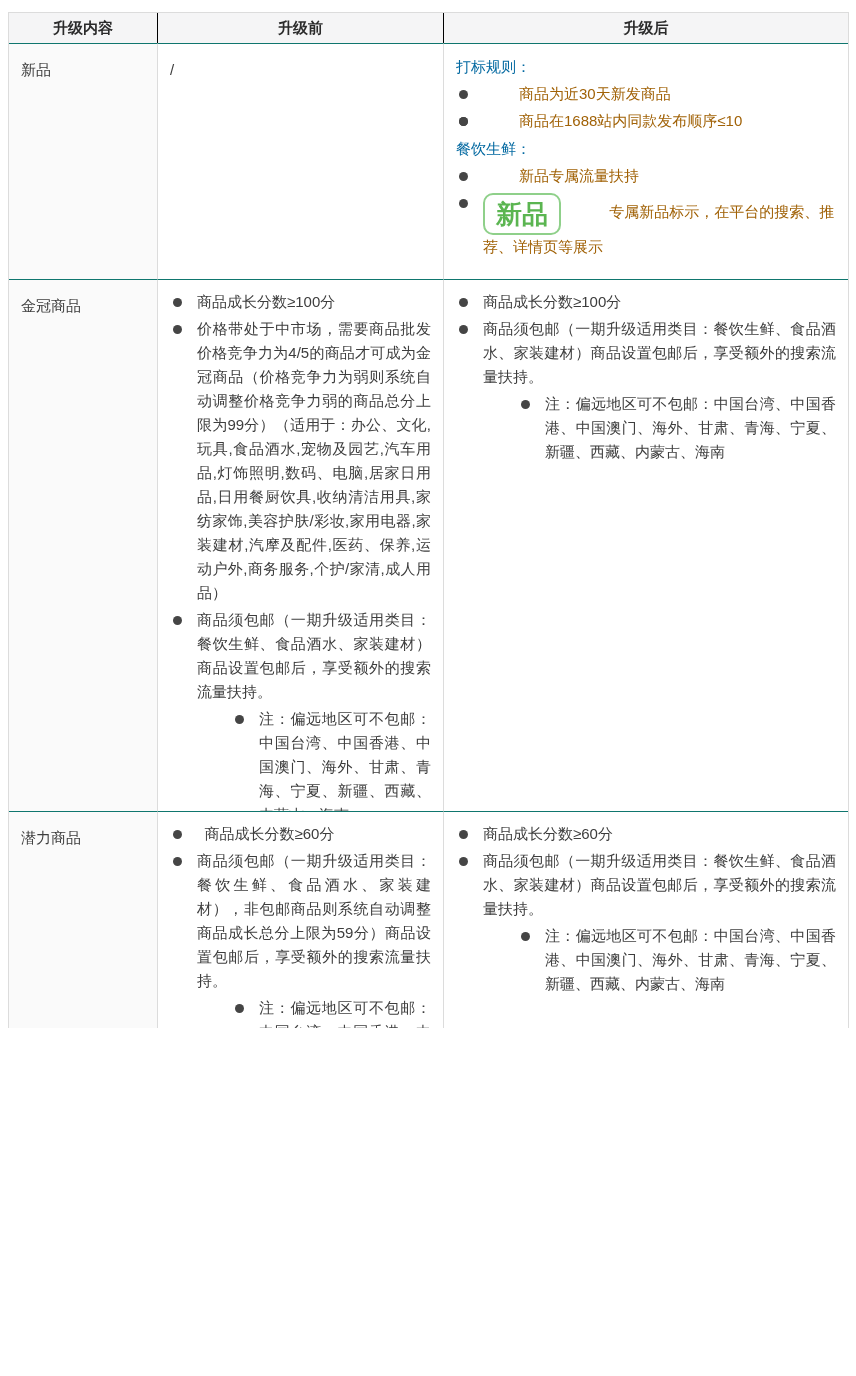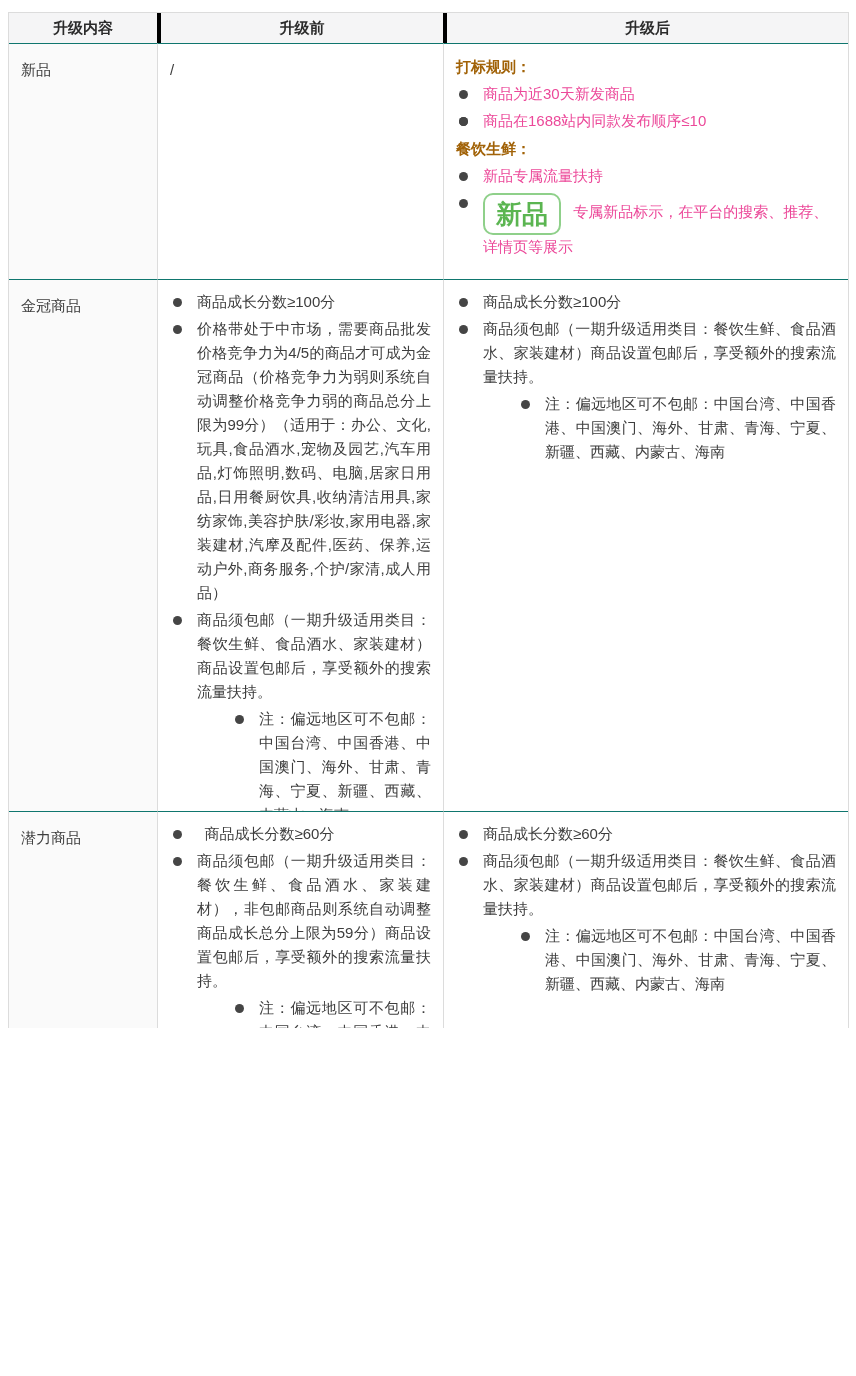--- a/index.html
+++ b/index.html
@@ -19,52 +19,52 @@
     grid-template-columns:148px 286px 405px;
     grid-template-rows:30px 236px 532px 558px;
     border:1px solid #dcdcdc;
     background:#ffffff;
   }
   .th, .td { box-sizing:border-box; overflow:hidden; }
   .th {
     background:#f5f5f6;
     font-size:15px; font-weight:700; color:#2b2b2b;
     text-align:center; line-height:30px;
-    border-left:4px solid #000000;
+    border-left:1px solid #000000;
   }
   .td {
     border-top:1px solid #0f766e;
     border-left:1px solid #dcdcdc;
     padding:10px 12px;
     font-size:15px; color:#3d3d3d;
     line-height:24px;
   }
   .first-col { border-left:none !important; }
   .name-cell { background:#fafafa; padding-top:14px; }
   .slash-cell { padding-top:14px; }
 
   .cell-heading {
-    font-weight:700; color:#a16207;
+    font-weight:400; color:#0369a1;
     line-height:25px; margin:0 0 3px 0;
   }
   ul.blist { list-style:none; margin:0 0 2px 0; padding:0; }
   li.bitem {
     position:relative;
     padding-left:27px;
     margin:0 0 3px 0;
     text-align:justify;
   }
   li.no-justify { text-align:left; }
   .dot {
     position:absolute; left:3px; top:8px;
     width:9px; height:9px; border-radius:50%;
     background:#454545;
   }
   ul.nested { margin-left:62px; margin-top:1px; }
-  .red { color:#ec4899; }
+  .red { color:#a16207;margin-left:36px; }
 
   .badge-line { margin-bottom:2px; }
   .new-badge {
     display:inline-block;
     border:2px solid #8fd08a;
     border-radius:10px;
     color:#5bb551;
     font-weight:700;
     font-size:26px;
     line-height:38px;

